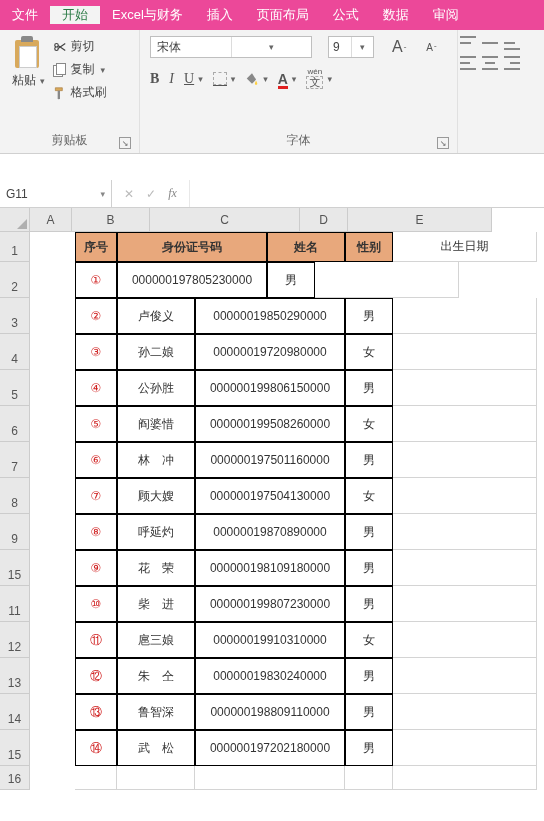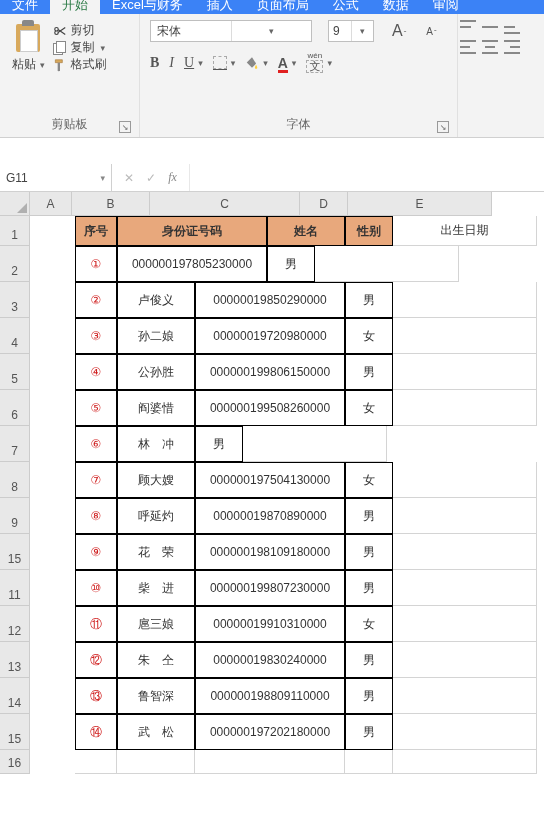--- a/index.html
+++ b/index.html
@@ -1,38 +1,38 @@
 <!DOCTYPE html>
 <html><head>
 <meta charset="utf-8">
 <style>
 * { margin: 0; padding: 0; box-sizing: border-box; }
 body { font-family: "Microsoft YaHei", SimSun, sans-serif; background: #fff; width: 544px; height: 821px; overflow: hidden; font-size: 12px; color: #444; }
 
 
-.titlebar { display: flex; align-items: flex-end; height: 14px; background: #3b82f6; }
+.titlebar { display: flex; align-items: center; height: 30px; background: #ec4899; }
 .tab { padding: 0 12px; color: #fff; display: flex; align-items: center; font-size: 13px; cursor: pointer; }
 .tab.active { background: #f3f3f3; color: #2a7a45; }
 
 
 .ribbon { display: flex; background: #f3f3f3; border-bottom: 1px solid #d0d0d0; height: 124px; }
 .group { display: flex; flex-direction: column; border-right: 1px solid #e0e0e0; padding: 4px 6px 0; }
 .group-body { flex: 1; display: flex; }
 .group-label { text-align: center; color: #666; font-size: 12px; padding: 2px 0 4px; position: relative; }
 .dialog-launcher { position: absolute; right: 2px; bottom: 4px; width: 12px; height: 12px; border: 1px solid #999; display: flex; align-items: center; justify-content: center; font-size: 9px; color: #666; }
 .dialog-launcher::after { content: "↘"; font-size: 8px; }
 
 
-.paste-btn { display: flex; flex-direction: column; align-items: center; padding: 2px 6px; gap: 2px; }
+.paste-btn { display: flex; flex-direction: column; padding: 2px 6px; gap: 2px; }
 .paste-icon { width: 30px; height: 34px; position: relative; }
 .paste-icon .board { position: absolute; left: 3px; top: 4px; width: 24px; height: 28px; background: #d8a95c; border-radius: 2px; }
 .paste-icon .clip { position: absolute; left: 9px; top: 0; width: 12px; height: 6px; background: #888; border-radius: 2px 2px 0 0; }
 .paste-icon .sheet { position: absolute; left: 7px; top: 10px; width: 18px; height: 22px; background: #fff; border: 1px solid #ccc; }
 .paste-label { color: #444; font-size: 12px; display: flex; align-items: center; gap: 2px; }
-.clip-right { display: flex; flex-direction: column; padding: 4px 2px; }
+.clip-right { display: flex; flex-direction: column; gap: 6px; padding: 4px 2px; }
 .clip-item { display: flex; align-items: center; gap: 4px; color: #444; }
 .scissors { width: 14px; height: 14px; }
 .copy-icon { width: 14px; height: 14px; position: relative; }
 .copy-icon .p1 { position: absolute; left: 0; top: 2px; width: 10px; height: 12px; background: #fff; border: 1px solid #888; }
 .copy-icon .p2 { position: absolute; left: 3px; top: 0; width: 10px; height: 12px; background: #fff; border: 1px solid #888; }
 .brush-icon { width: 14px; height: 14px; }
 .caret { font-size: 9px; color: #666; margin-left: 2px; }
 
 
 .font-top { display: flex; align-items: center; gap: 16px; padding: 2px 4px; }
@@ -332,20 +332,21 @@
           <div class="cell wB h-row data-border">阎婆惜</div>
           <div class="cell wC h-row data-border">000000199508260000</div>
           <div class="cell wD h-row data-border">女</div>
           <div class="cell wE h-row"></div>
         </div>
         <div class="row">
           <div class="cell wA h-row data-border">
             <span class="seq">⑥</span>
           </div>
           <div class="cell wB h-row data-border">林　冲</div>
+          <div class="cell wC h-row data-border">000000197501160000</div>
           <div class="cell wD h-row data-border">男</div>
           <div class="cell wE h-row"></div>
         </div>
         <div class="row">
           <div class="cell wA h-row data-border">
             <span class="seq">⑦</span>
           </div>
           <div class="cell wB h-row data-border">顾大嫂</div>
           <div class="cell wC h-row data-border">000000197504130000</div>
           <div class="cell wD h-row data-border">女</div>

